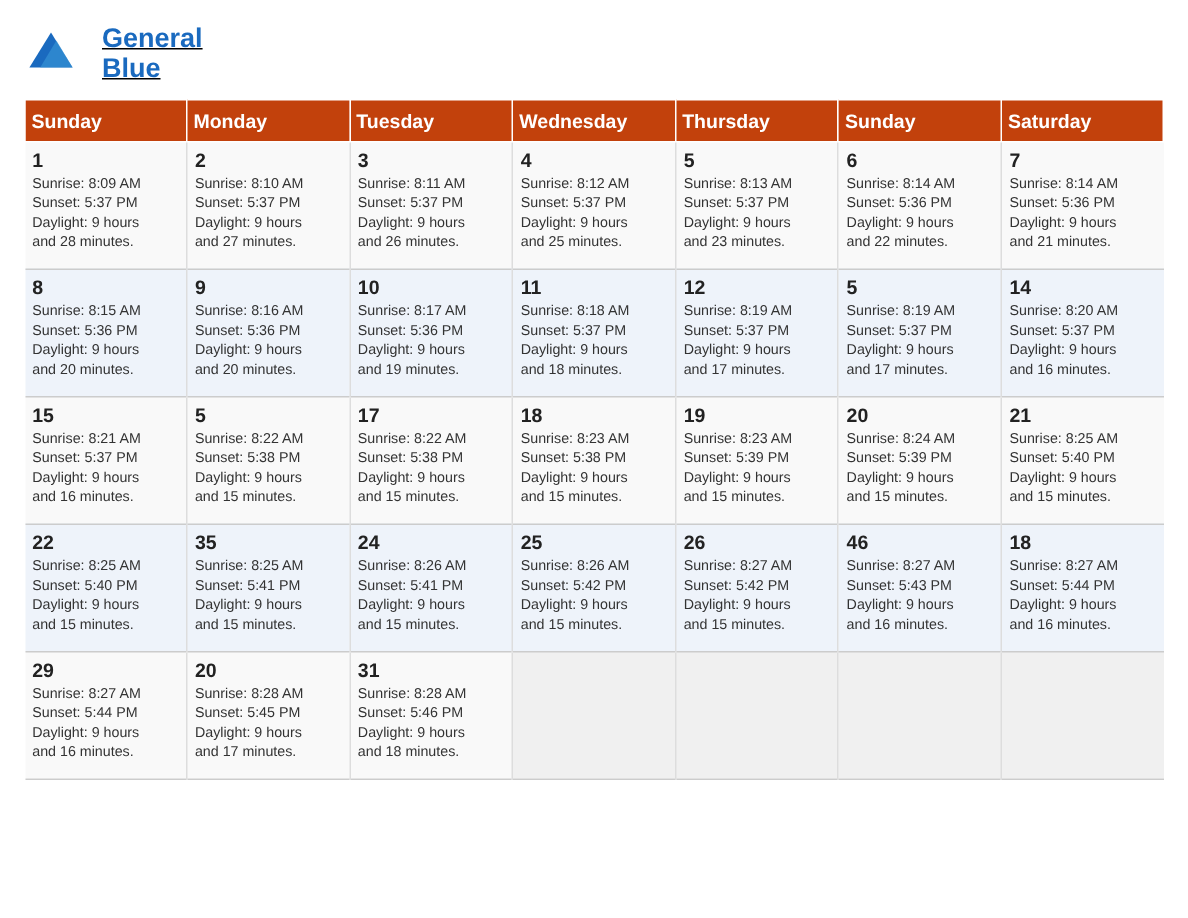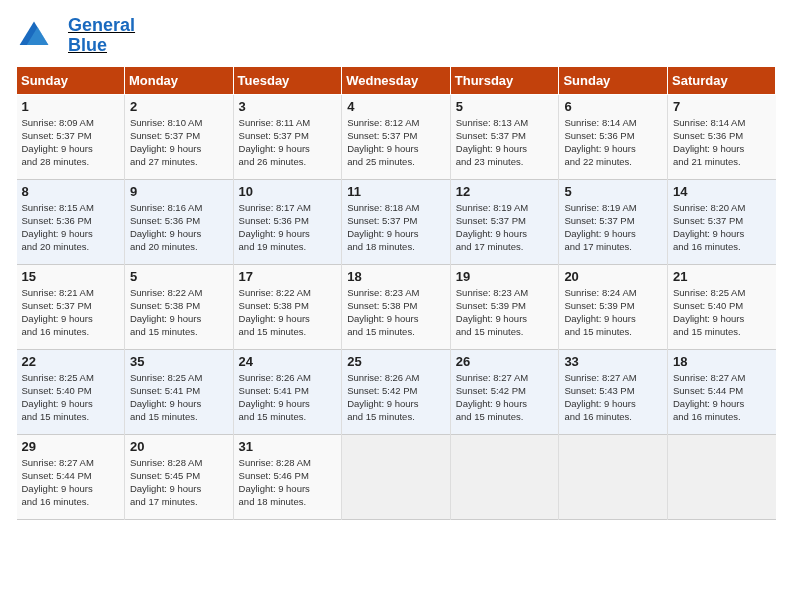--- a/index.html
+++ b/index.html
@@ -241,21 +241,21 @@
           </td>
           <td>
             <span class="day-num">25</span>
             <div class="cell-text">Sunrise: 8:26 AM<br>Sunset: 5:42 PM<br>Daylight: 9 hours<br>and 15 minutes.</div>
           </td>
           <td>
             <span class="day-num">26</span>
             <div class="cell-text">Sunrise: 8:27 AM<br>Sunset: 5:42 PM<br>Daylight: 9 hours<br>and 15 minutes.</div>
           </td>
           <td>
-            <span class="day-num">33</span>
+            <span class="day-num">46</span>
             <div class="cell-text">Sunrise: 8:27 AM<br>Sunset: 5:43 PM<br>Daylight: 9 hours<br>and 16 minutes.</div>
           </td>
           <td>
             <span class="day-num">18</span>
             <div class="cell-text">Sunrise: 8:27 AM<br>Sunset: 5:44 PM<br>Daylight: 9 hours<br>and 16 minutes.</div>
           </td>
         </tr>
         <tr>
           <td>
             <span class="day-num">29</span>

